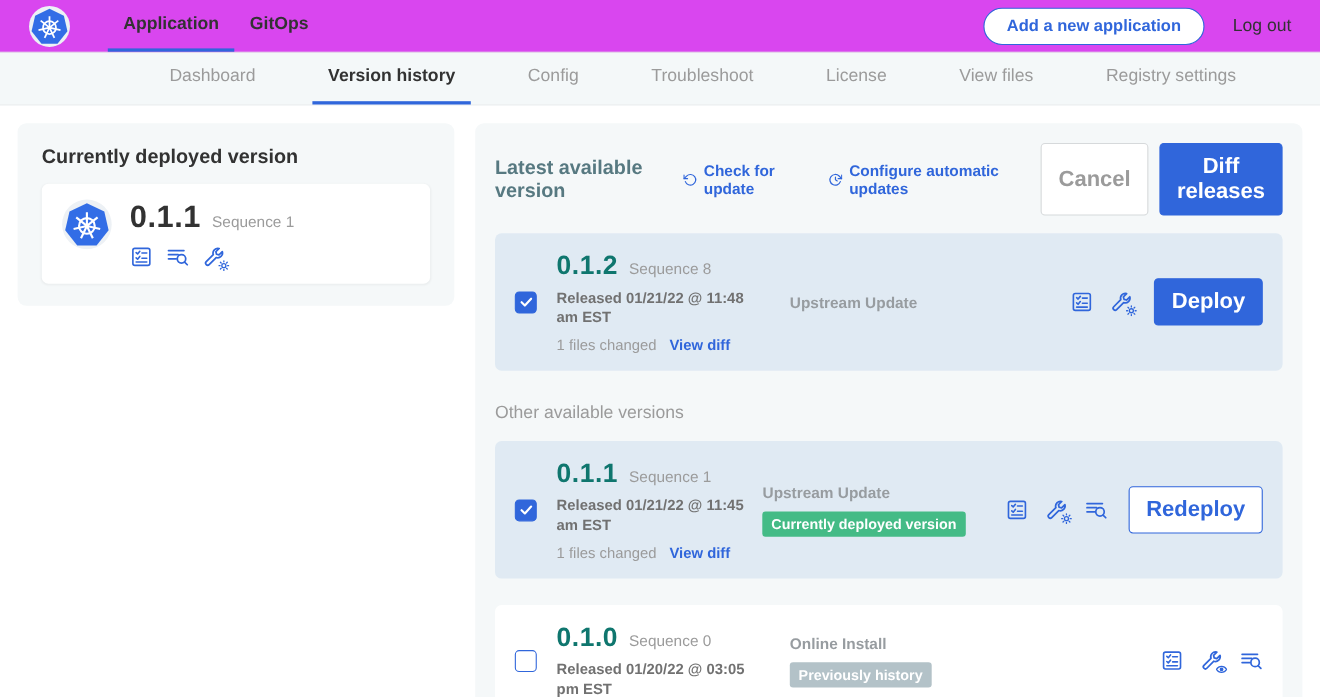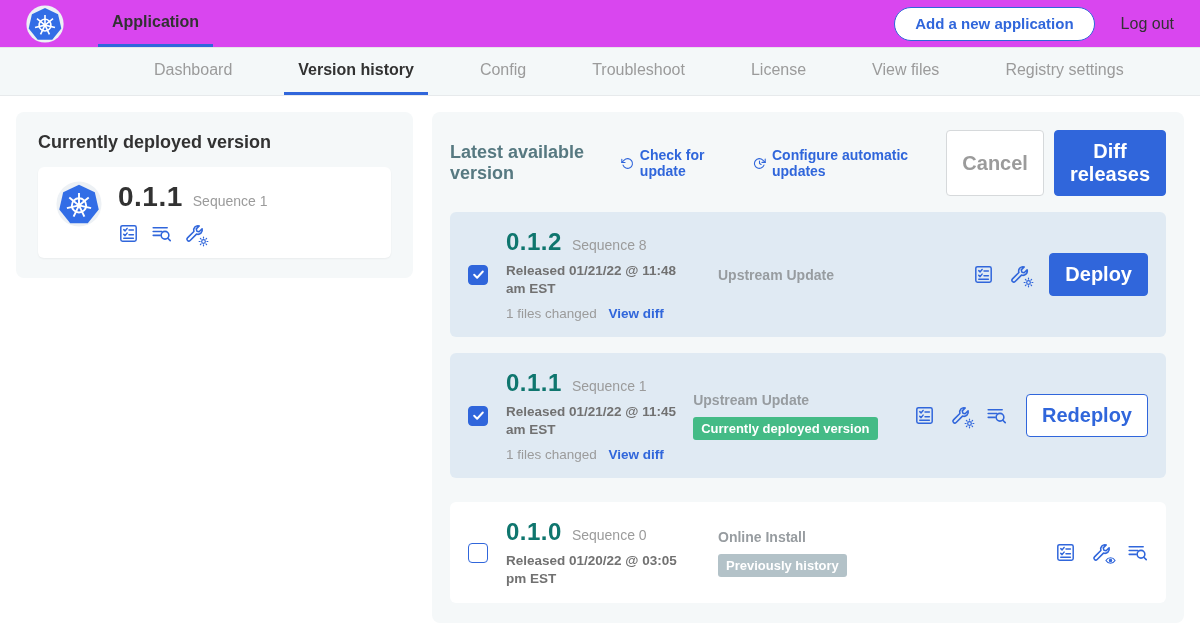--- a/index.html
+++ b/index.html
@@ -158,20 +158,21 @@
 </svg>
 
 <header class="topnav">
   <div class="brand">
     <svg>
         <use href="#i-k8s"></use>
       </svg>
   </div>
   <nav class="topnav-tabs">
     <div class="top-tab active">Application</div>
+    <div class="top-tab">GitOps</div>
   </nav>
   <div class="topnav-right">
     <button class="pill-btn">Add a new application</button>
     <span class="logout">Log out</span>
   </div>
 </header>
 
 <nav class="subnav">
   <div class="sub-tab">Dashboard</div>
   <div class="sub-tab active">Version history</div>
@@ -267,20 +268,21 @@
               <use href="#i-wrench"></use>
             </svg>
           <svg class="sub">
               <use href="#i-gear"></use>
             </svg>
         </span>
         <button class="btn btn-primary">Deploy</button>
       </div>
     </div>
 
+    <div class="other-title">Other available versions</div>
 
     <div class="vcard vcard--blue">
       <div class="checkbox checked">
         <svg>
             <use href="#i-check"></use>
           </svg>
       </div>
       <div class="ver-col">
         <div class="ver-line">
           <span class="ver-num">0.1.1</span>

